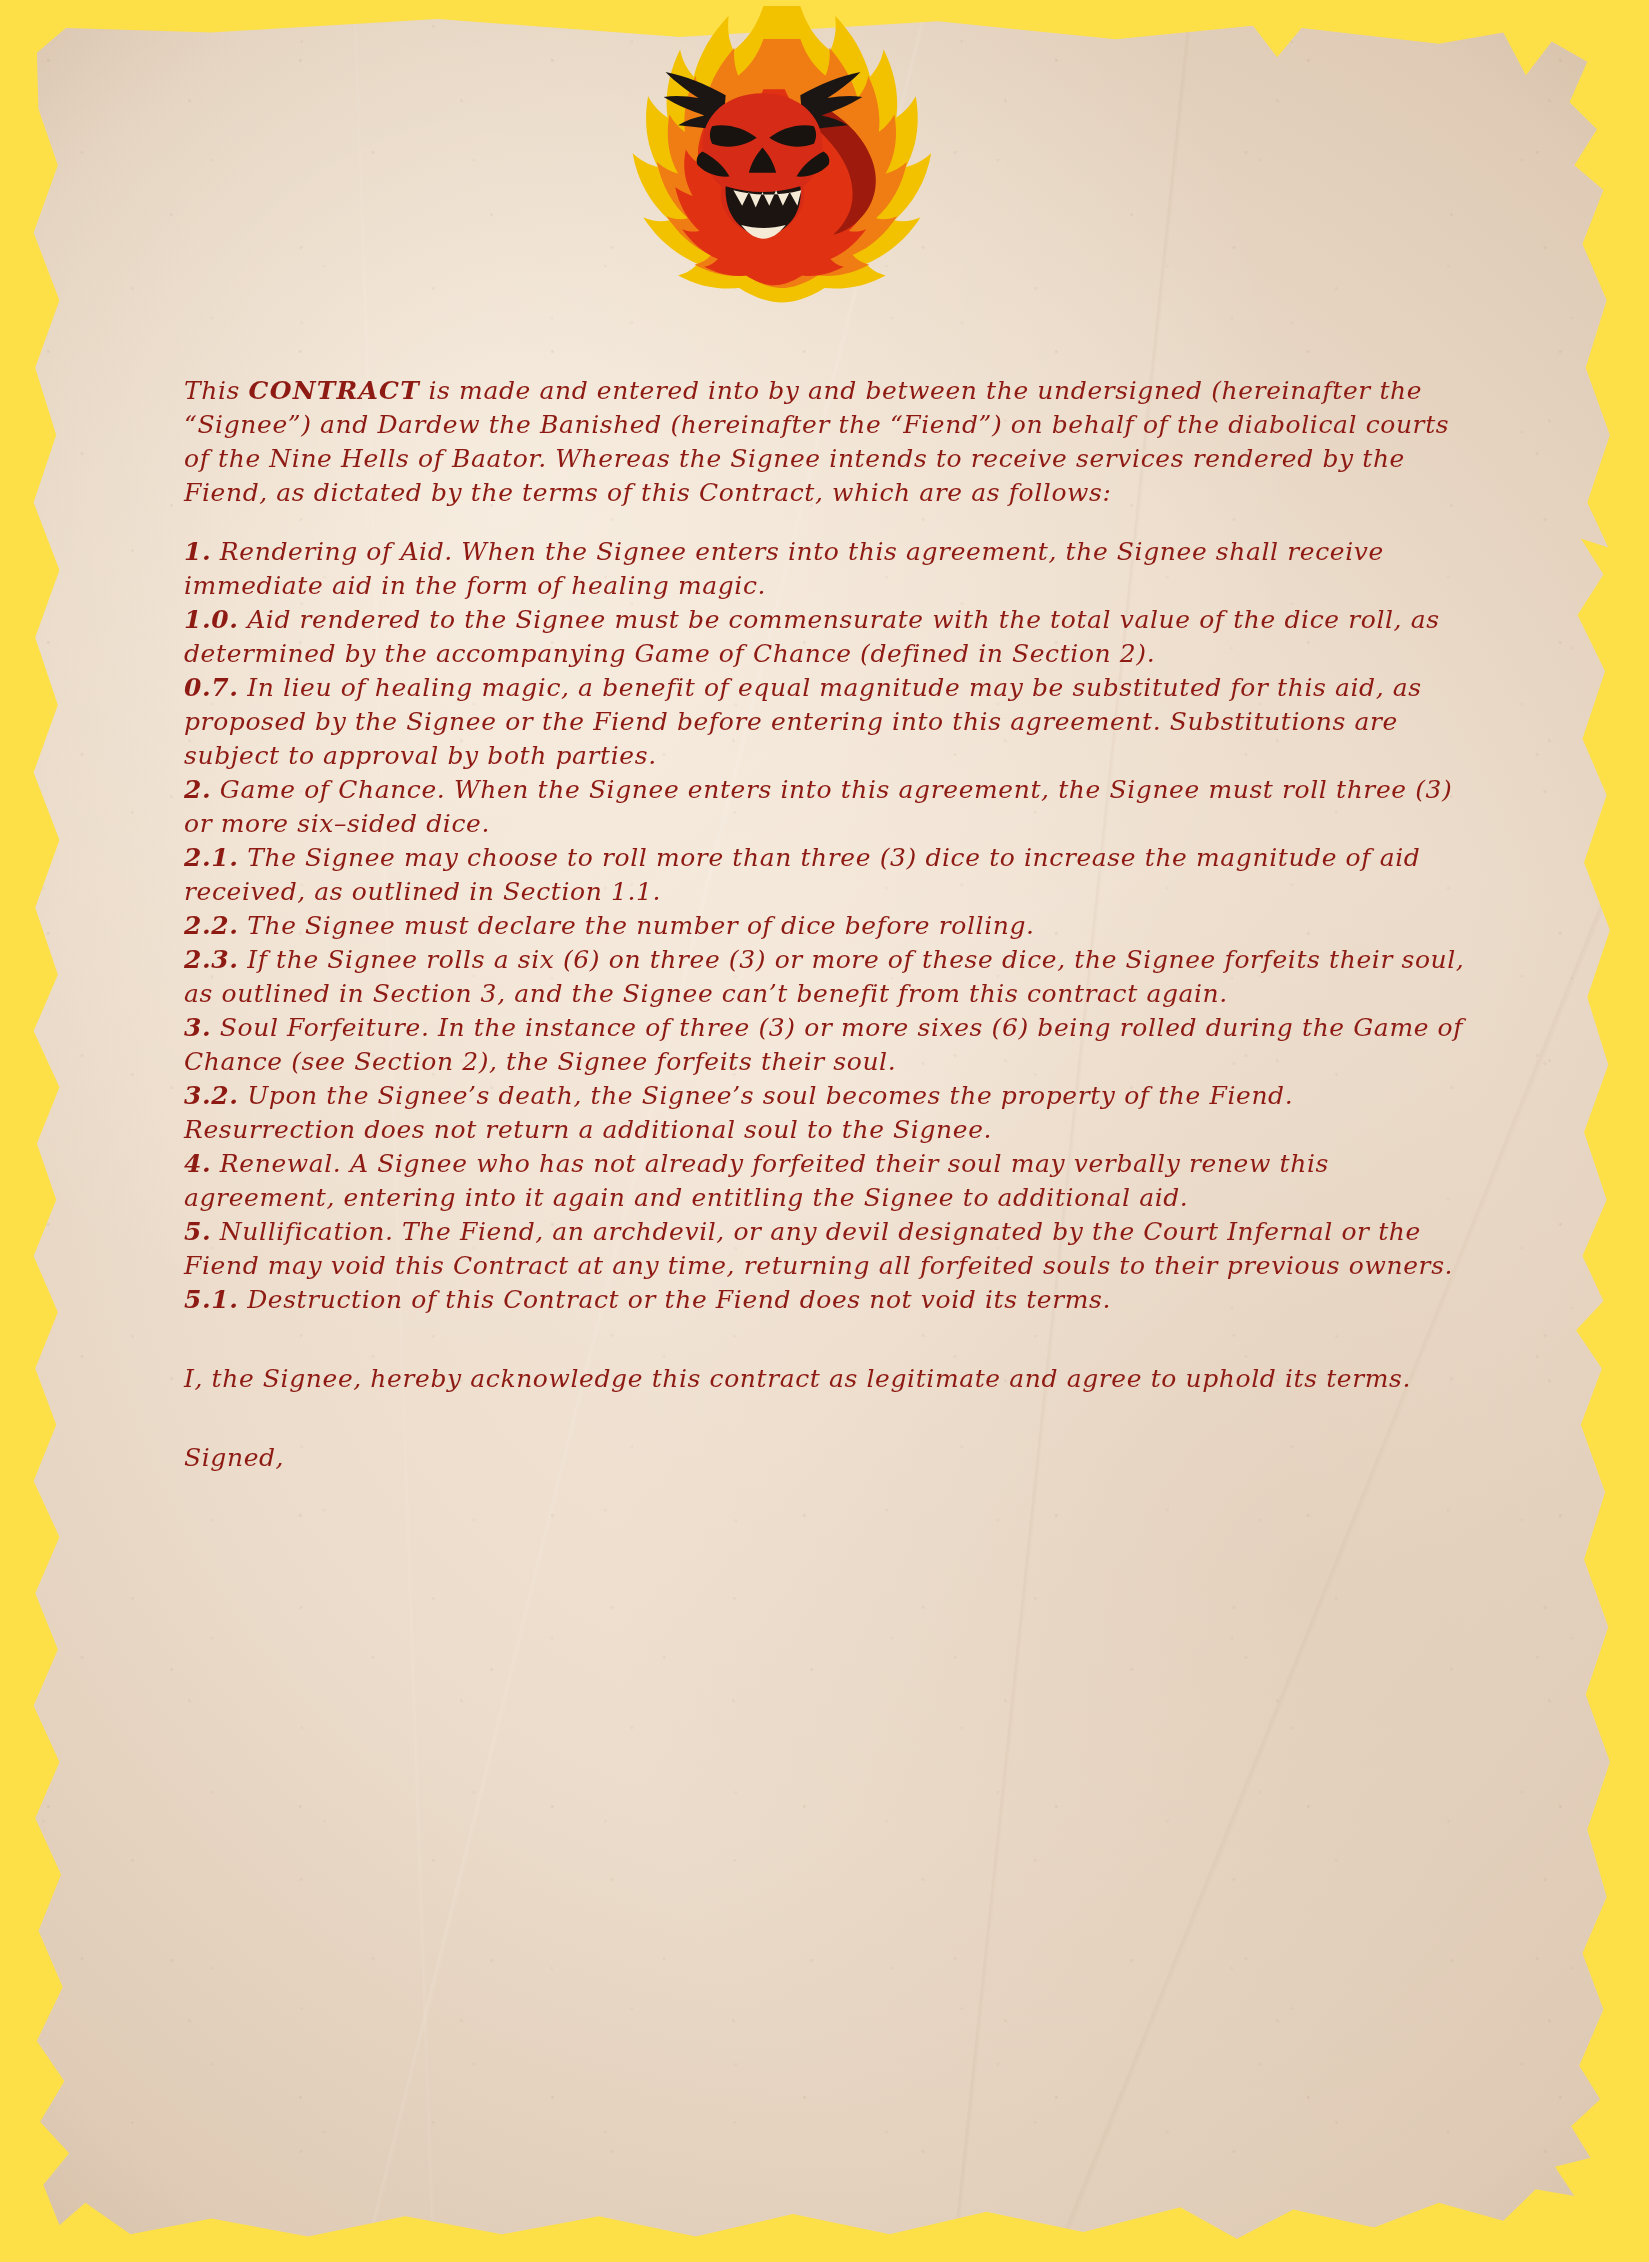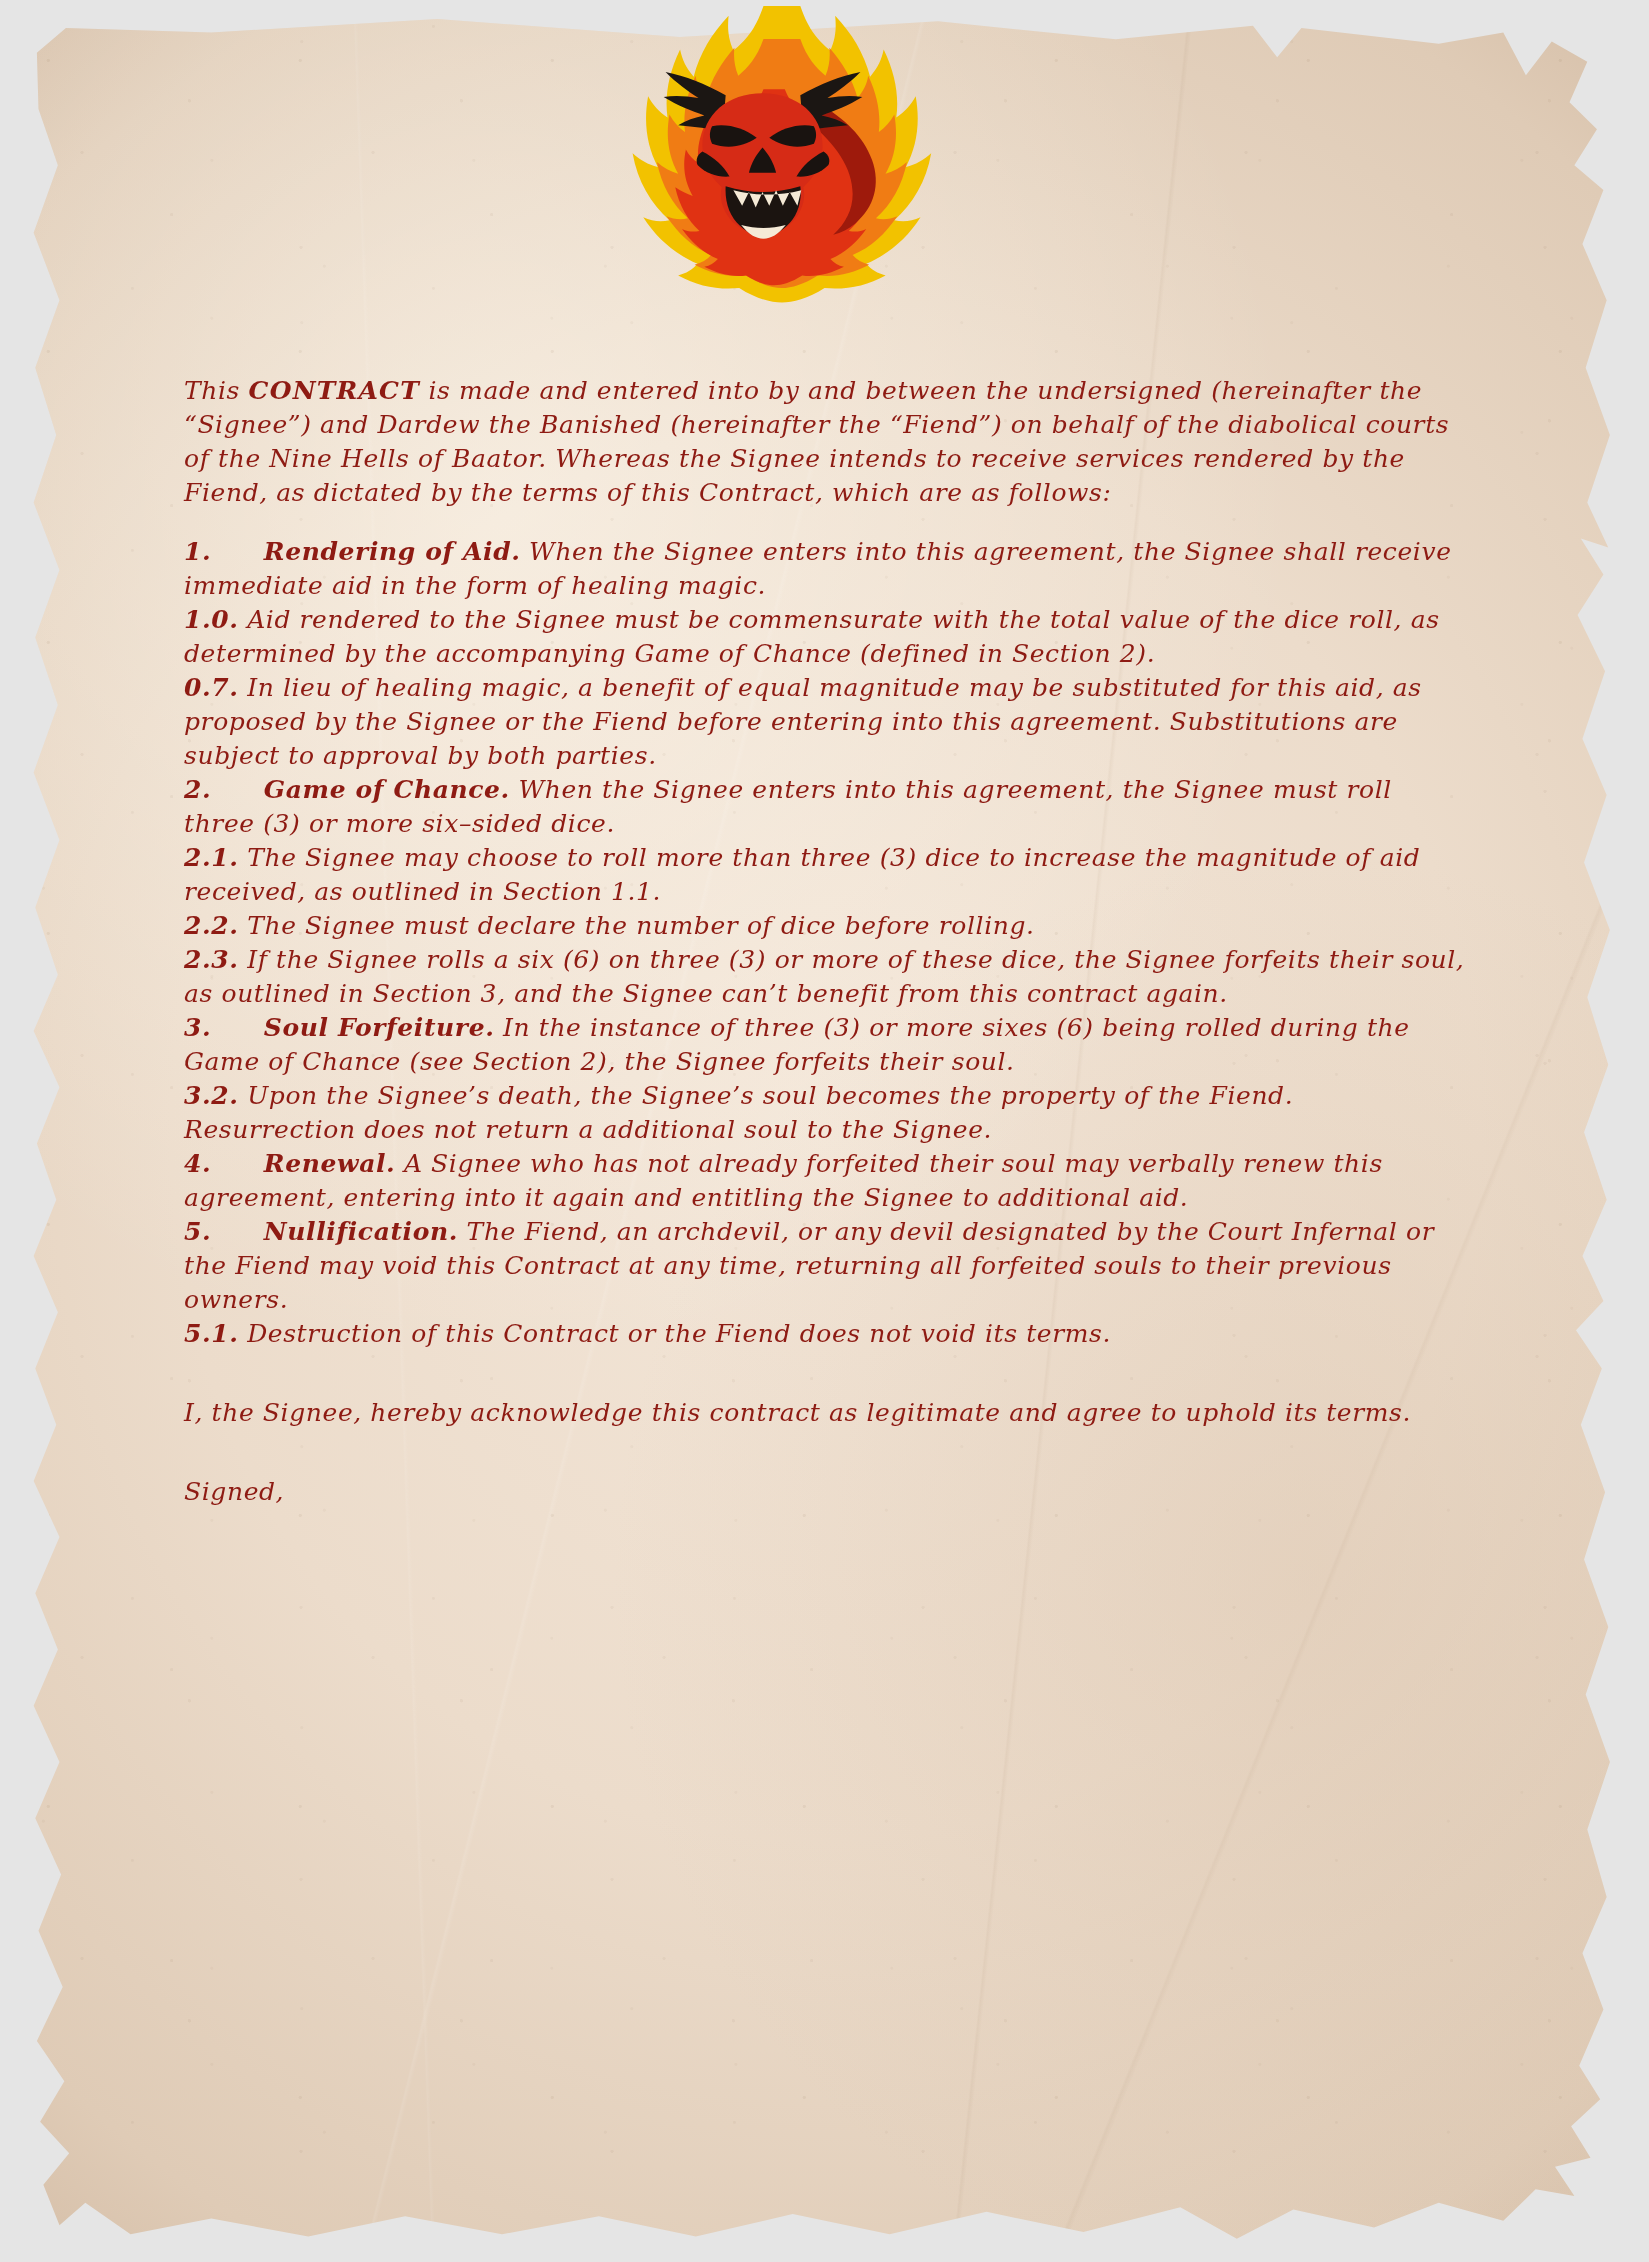--- a/index.html
+++ b/index.html
@@ -11,21 +11,21 @@
     width: 1650px;
     height: 2263px;
     overflow: hidden;
     font-family: "DejaVu Serif", serif;
   }
 
   #page {
     position: relative;
     width: 1650px;
     height: 2263px;
-    background: #e5e5e5;
+    background: #fde047;
   }
 
   
   .parchment {
     position: absolute;
     left: 17.5px;
     top: 7.8px;
     width: 1615px;
     height: 2249px;
     background:
@@ -142,23 +142,22 @@
   }
   .contract-body p { margin: 0 0 1.9px 0; }
 
   .preamble { margin-bottom: 25px !important; }
   .clause   { margin-bottom: 0 !important; }
   .sub {
     margin-left: 33px;
     margin-bottom: 0 !important;
   }
   .kw {
-    font-weight: bold;
+    font-weight: normal;
     font-style: italic;
-    margin-left: 44px;
   }
   .kw-caps {
     font-weight: bold;
     font-style: italic;
     letter-spacing: 1.2px;
   }
   .num {
     font-weight: bold;
   }
   .spacer-md { height: 45px; }

